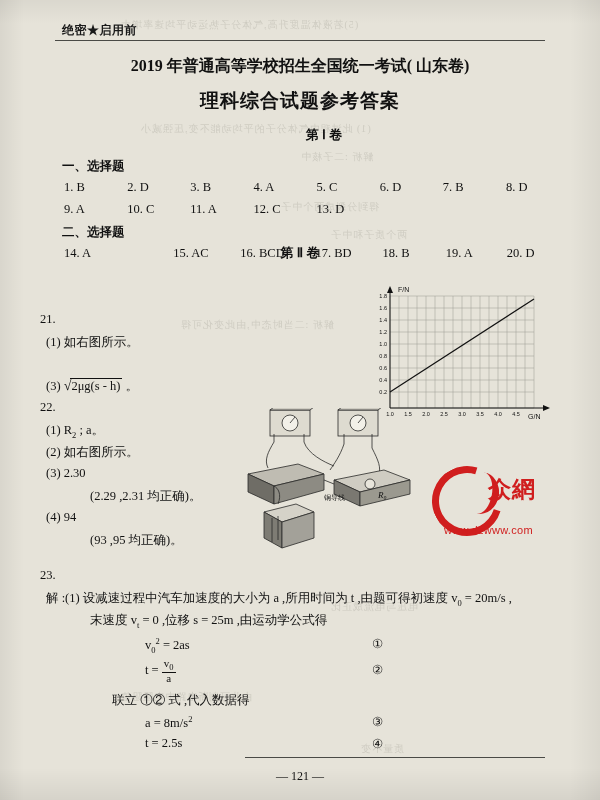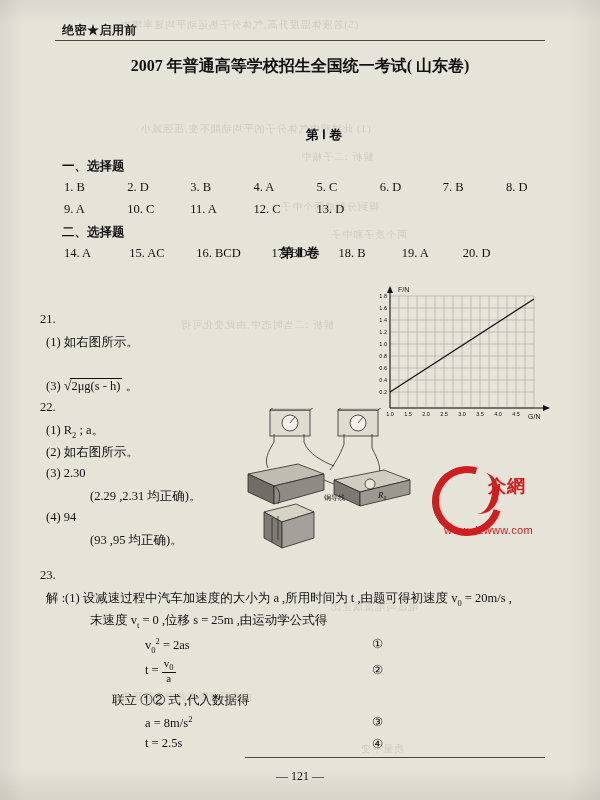--- a/index.html
+++ b/index.html
@@ -197,21 +197,21 @@
     left: 30px; top: 10px;
     width: 30px; height: 42px;
     border-right: 7px solid #d01e1e;
     border-radius: 0 50% 50% 0 / 0 50% 50% 0;
     transform: rotate(10deg);
   }
   .logo .cn {
     position: absolute;
     left: 56px;
     top: 12px;
-    font-size: 18px;
+    font-size: 23px;
     font-weight: bold;
     color: #d01e1e;
     letter-spacing: 1px;
     font-family: "DejaVu Sans", sans-serif;
   }
   .logo .url {
     position: absolute;
     left: 12px;
     top: 62px;
     font-size: 11px;
@@ -230,21 +230,22 @@
   <div class="ghost" style="left:300px; top:150px;">解析 :二子核中</div>
   <div class="ghost" style="left:280px; top:200px;">得到分裂成两个中子</div>
   <div class="ghost" style="left:330px; top:228px;">两个质子和中子</div>
   <div class="ghost" style="left:180px; top:318px;">解析 :二当时态中,由此变化可得</div>
   <div class="ghost" style="left:330px; top:600px;">电压与电流成正比</div>
   <div class="ghost" style="left:120px; top:690px;">由此可判断电路中电阻阻值</div>
   <div class="ghost" style="left:360px; top:742px;">质量不变</div>
 
   <div class="secret">绝密★启用前</div>
   <div class="rule-top"></div>
-  <div class="title1">2007 年普通高等学校招生全国统一考试( 山东卷)</div>
+  <div class="title1">2019 年普通高等学校招生全国统一考试( 山东卷)</div>
+  <div class="title2">理科综合试题参考答案</div>
 
   <div class="juan1">第 Ⅰ 卷</div>
 
   <div class="sec-head" style="top:158px;">一、选择题</div>
 
   <div class="ans-row" style="top:180px;">
     <span class="cell" style="width:60px;"><span>1.</span> <span>B</span></span>
     <span class="cell" style="width:60px;"><span>2.</span> <span>D</span></span>
     <span class="cell" style="width:60px;"><span>3.</span> <span>B</span></span>
     <span class="cell" style="width:60px;"><span>4.</span> <span>A</span></span>
@@ -259,21 +260,21 @@
     <span class="cell" style="width:60px;"><span>10.</span> <span>C</span></span>
     <span class="cell" style="width:60px;"><span>11.</span> <span>A</span></span>
     <span class="cell" style="width:60px;"><span>12.</span> <span>C</span></span>
     <span class="cell" style="width:60px;"><span>13.</span> <span>D</span></span>
   </div>
 
   <div class="sec-head" style="top:224px;">二、选择题</div>
 
   <div class="ans-row" style="top:246px;">
     <span class="cell" style="width:62px;"><span>14.</span> <span>A</span></span>
-    <span class="cell" style="width:64px;"><span>15.</span> <span>AC</span></span>
+    <span class="cell" style="width:64px;margin-left:44px;"><span>15.</span> <span>AC</span></span>
     <span class="cell" style="width:72px;"><span>16.</span> <span>BCD</span></span>
     <span class="cell" style="width:64px;"><span>17.</span> <span>BD</span></span>
     <span class="cell" style="width:60px;"><span>18.</span> <span>B</span></span>
     <span class="cell" style="width:58px;"><span>19.</span> <span>A</span></span>
     <span class="cell" style="width:50px;"><span>20.</span> <span>D</span></span>
   </div>
 
   <div class="juan2">第 Ⅱ 卷</div>
 
   <div class="qnum" style="top:312px;">21.</div>

